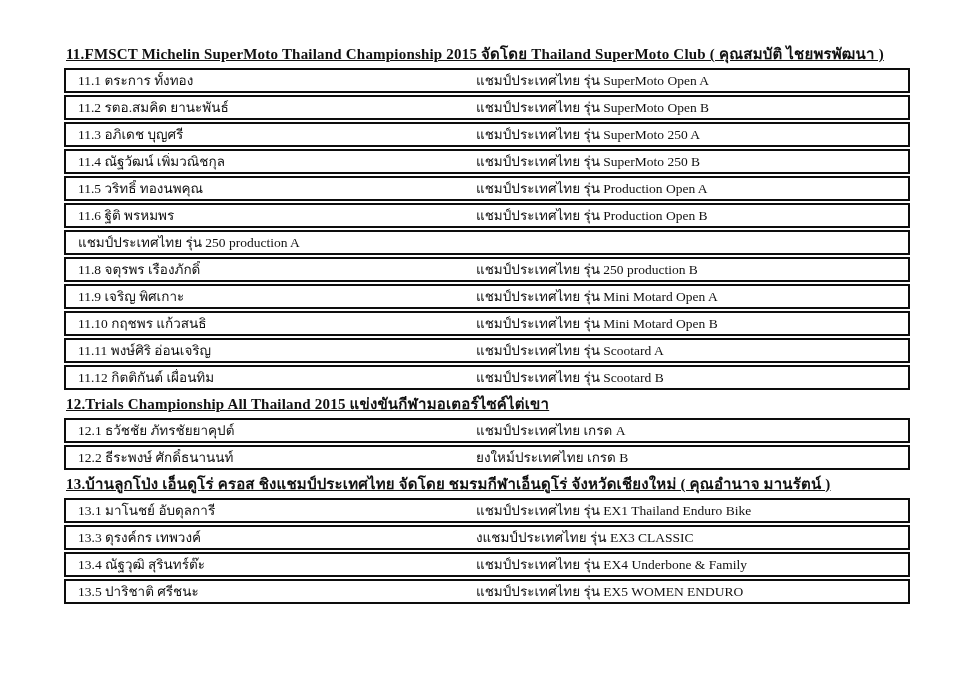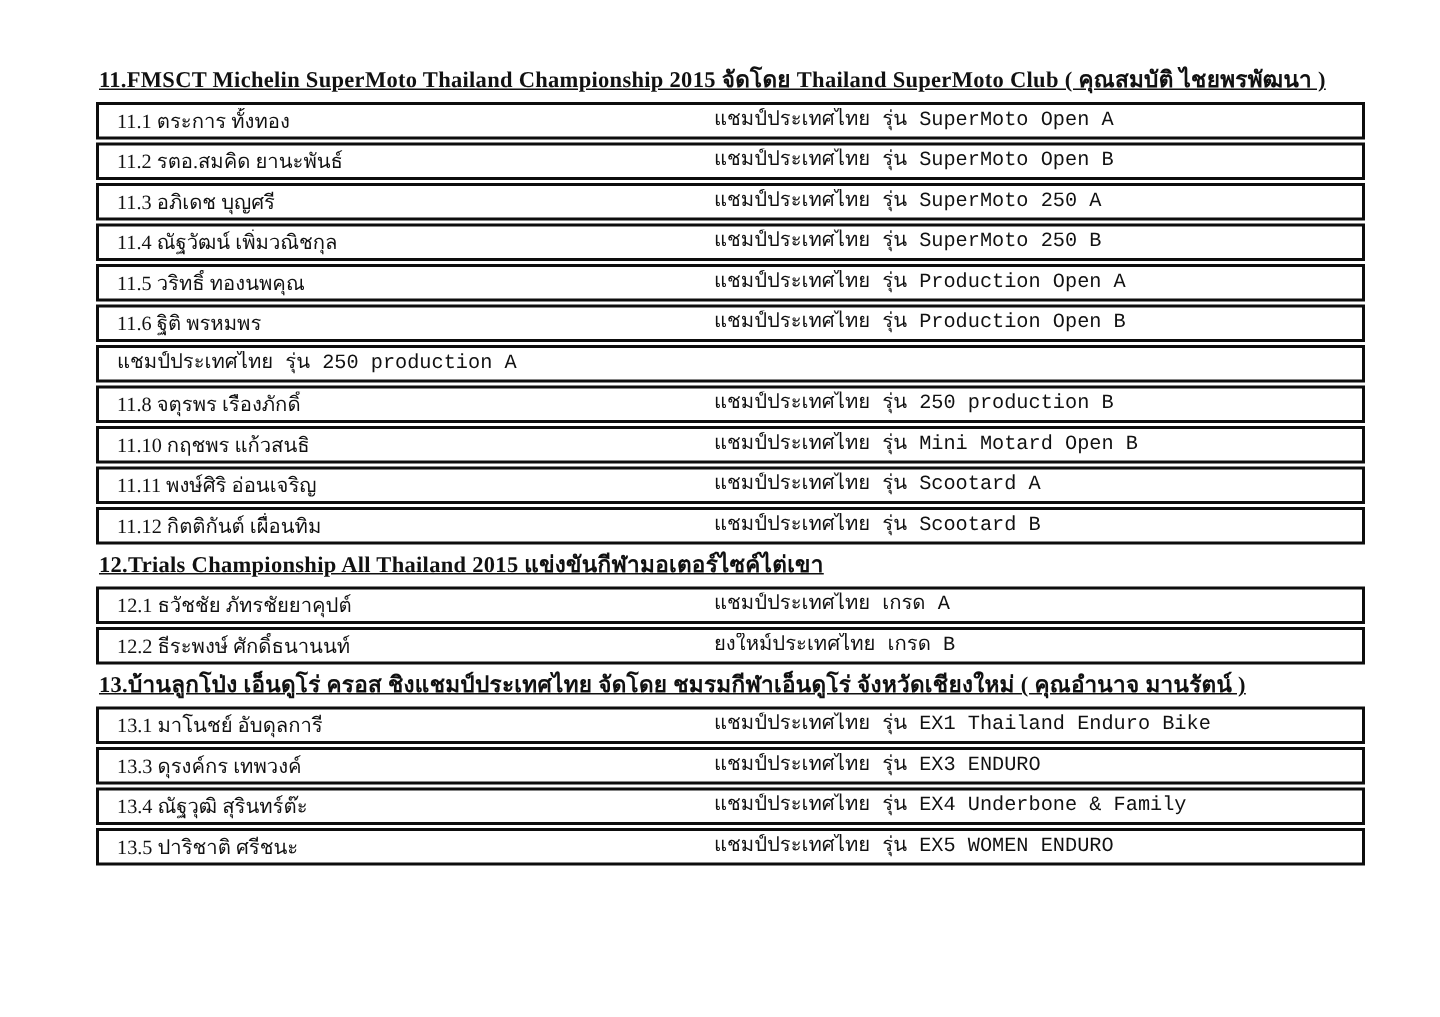--- a/index.html
+++ b/index.html
@@ -51,21 +51,20 @@
   .cell {
     white-space: nowrap;
     overflow: hidden;
   }
   .cell.name {
     width: 398px;
     flex: 0 0 398px;
   }
   .cell.award {
     flex: 1 1 auto;
-    font-family: Liberation Mono, monospace;
   }
 </style>
 </head>
 <body>
 
 <div class="page">
 
   <div class="section-title">11.FMSCT Michelin SuperMoto Thailand Championship 2015 จัดโดย Thailand SuperMoto Club ( คุณสมบัติ ไชยพรพัฒนา )</div>
   <div class="rows">
       <div class="row">
@@ -93,20 +92,24 @@
         <div class="cell award">แชมป์ประเทศไทย รุ่น Production Open B</div>
       </div>
       <div class="row">
         <div class="cell award">แชมป์ประเทศไทย รุ่น 250 production A</div>
       </div>
       <div class="row">
         <div class="cell name">11.8 จตุรพร  เรืองภักดิ์</div>
         <div class="cell award">แชมป์ประเทศไทย รุ่น 250 production B</div>
       </div>
       <div class="row">
+        <div class="cell name">11.9 เจริญ  พิศเกาะ</div>
+        <div class="cell award">แชมป์ประเทศไทย รุ่น Mini Motard Open A</div>
+      </div>
+      <div class="row">
         <div class="cell name">11.10 กฤชพร  แก้วสนธิ</div>
         <div class="cell award">แชมป์ประเทศไทย รุ่น Mini Motard Open B</div>
       </div>
       <div class="row">
         <div class="cell name">11.11  พงษ์ศิริ อ่อนเจริญ</div>
         <div class="cell award">แชมป์ประเทศไทย รุ่น Scootard A</div>
       </div>
       <div class="row">
         <div class="cell name">11.12 กิตติกันต์ เผื่อนทิม</div>
         <div class="cell award">แชมป์ประเทศไทย รุ่น Scootard B</div>
@@ -126,21 +129,21 @@
     </div>
 
   <div class="section-title later">13.บ้านลูกโป่ง เอ็นดูโร่ ครอส ชิงแชมป์ประเทศไทย จัดโดย ชมรมกีฬาเอ็นดูโร่ จังหวัดเชียงใหม่ ( คุณอำนาจ มานรัตน์ )</div>
   <div class="rows">
       <div class="row">
         <div class="cell name">13.1 มาโนชย์ อับดุลการี</div>
         <div class="cell award">แชมป์ประเทศไทย รุ่น EX1 Thailand Enduro Bike</div>
       </div>
       <div class="row">
         <div class="cell name">13.3 ดุรงค์กร เทพวงค์</div>
-        <div class="cell award">แชมป์ประเทศไทย รุ่น EX3  ENDURO</div>
+        <div class="cell award">งแชมป์ประเทศไทย รุ่น EX3  CLASSIC</div>
       </div>
       <div class="row">
         <div class="cell name">13.4 ณัฐวุฒิ สุรินทร์ต๊ะ</div>
         <div class="cell award">แชมป์ประเทศไทย รุ่น EX4 Underbone &amp; Family</div>
       </div>
       <div class="row">
         <div class="cell name">13.5 ปาริชาติ ศรีชนะ</div>
         <div class="cell award">แชมป์ประเทศไทย รุ่น EX5 WOMEN ENDURO</div>
       </div>
     </div>

